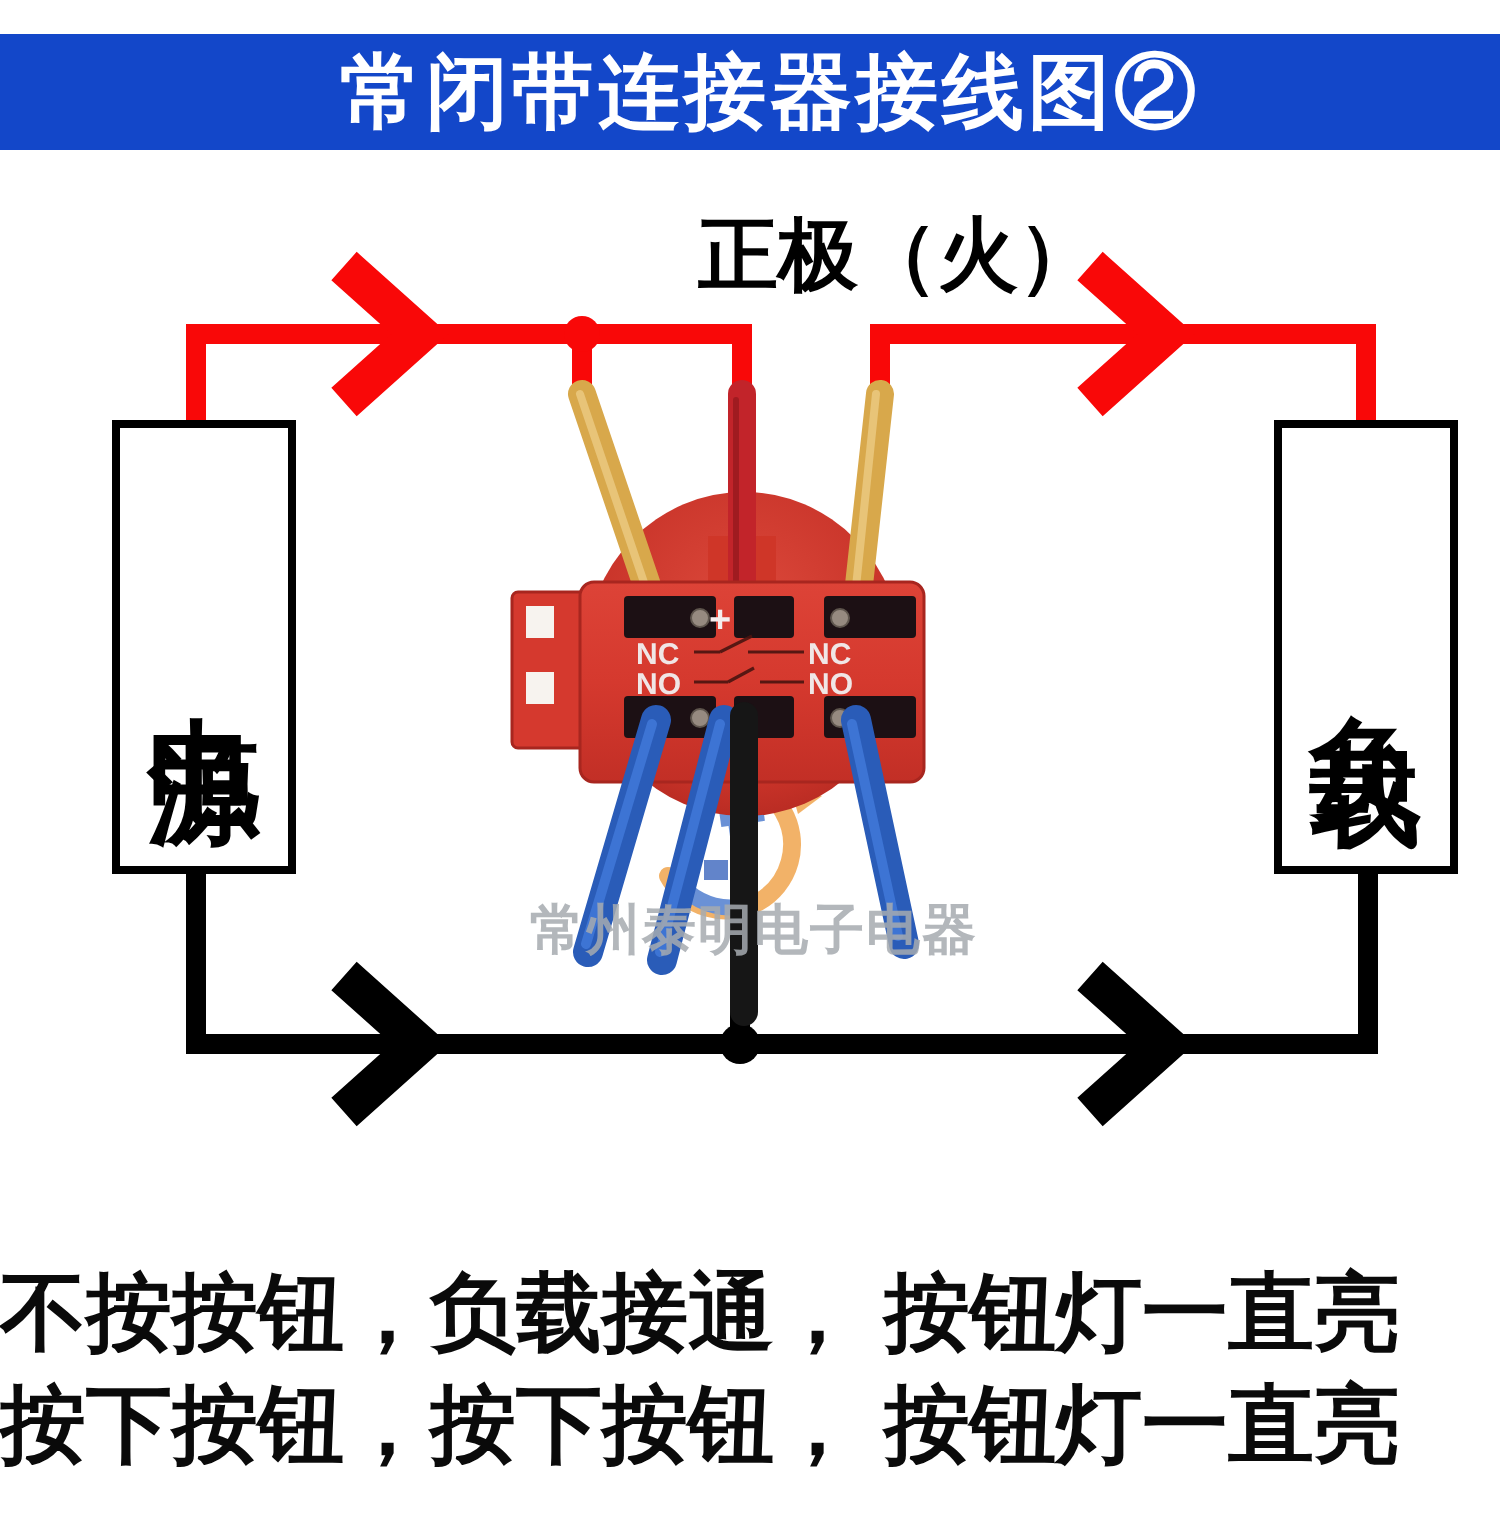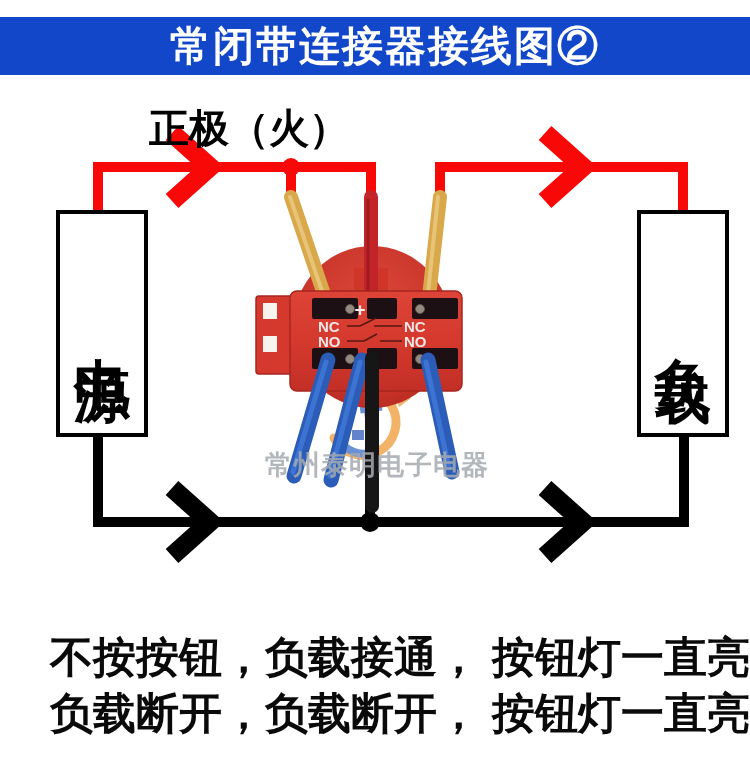--- a/index.html
+++ b/index.html
@@ -5,33 +5,33 @@
   html,body{margin:0;padding:0;}
   body{width:750px;height:760px;background:#ffffff;font-family:"Liberation Sans",sans-serif;}
   .page{position:relative;width:750px;height:760px;background:#ffffff;overflow:hidden;}
 
   .banner{position:absolute;left:0;top:17px;width:750px;height:58px;background:#1347c9;
     display:flex;align-items:center;justify-content:center;z-index:3;padding-left:10px;}
   .banner span{color:#ffffff;font-size:41px;font-weight:bold;letter-spacing:2px;line-height:1;}
 
   svg.diagram{position:absolute;left:0;top:0;width:750px;height:760px;z-index:1;}
 
-  .float-label{position:absolute;z-index:2;text-align:left;font-weight:bold;color:#000;
+  .float-label{position:absolute;z-index:2;text-align:right;font-weight:bold;color:#000;
     font-size:40px;line-height:1.1;letter-spacing:0px;}
   .pos-label{left:149px;top:106px;width:400px;}
   .neg-label{left:146px;top:534px;width:400px;}
 
   .endbox{position:absolute;width:84px;height:219px;background:#ffffff;border:4px solid #000;
     z-index:2;display:flex;align-items:center;justify-content:center;}
   .endbox .vtext{writing-mode:vertical-rl;text-orientation:upright;font-size:56px;font-weight:bold;
     color:#000;letter-spacing:12px;line-height:1;}
   .power-box{left:56px;top:210px;}
   .load-box{left:637px;top:210px;}
 
-  .notes{position:absolute;left:0;top:629px;width:750px;z-index:2;text-align:right;
+  .notes{position:absolute;left:0;top:629px;width:750px;z-index:2;text-align:left;
     font-size:43px;font-weight:bold;color:#0a0a0a;line-height:56px;letter-spacing:0px;white-space:nowrap;}
 </style>
 </head>
 <body>
 
 <div class="page">
 
   <div class="banner">
     <span>常闭带连接器接线图②</span>
   </div>
@@ -139,16 +139,16 @@
 
   <div class="endbox power-box">
     <span class="vtext">电源</span>
   </div>
   <div class="endbox load-box">
     <span class="vtext">负载</span>
   </div>
 
   <div class="notes">
     <div>不按按钮，负载接通， 按钮灯一直亮</div>
-    <div>负载断开，负载断开， 按钮灯一直亮</div>
+    <div>按下按钮，按下按钮， 按钮灯一直亮</div>
   </div>
 
 </div>
 
 </body></html>

